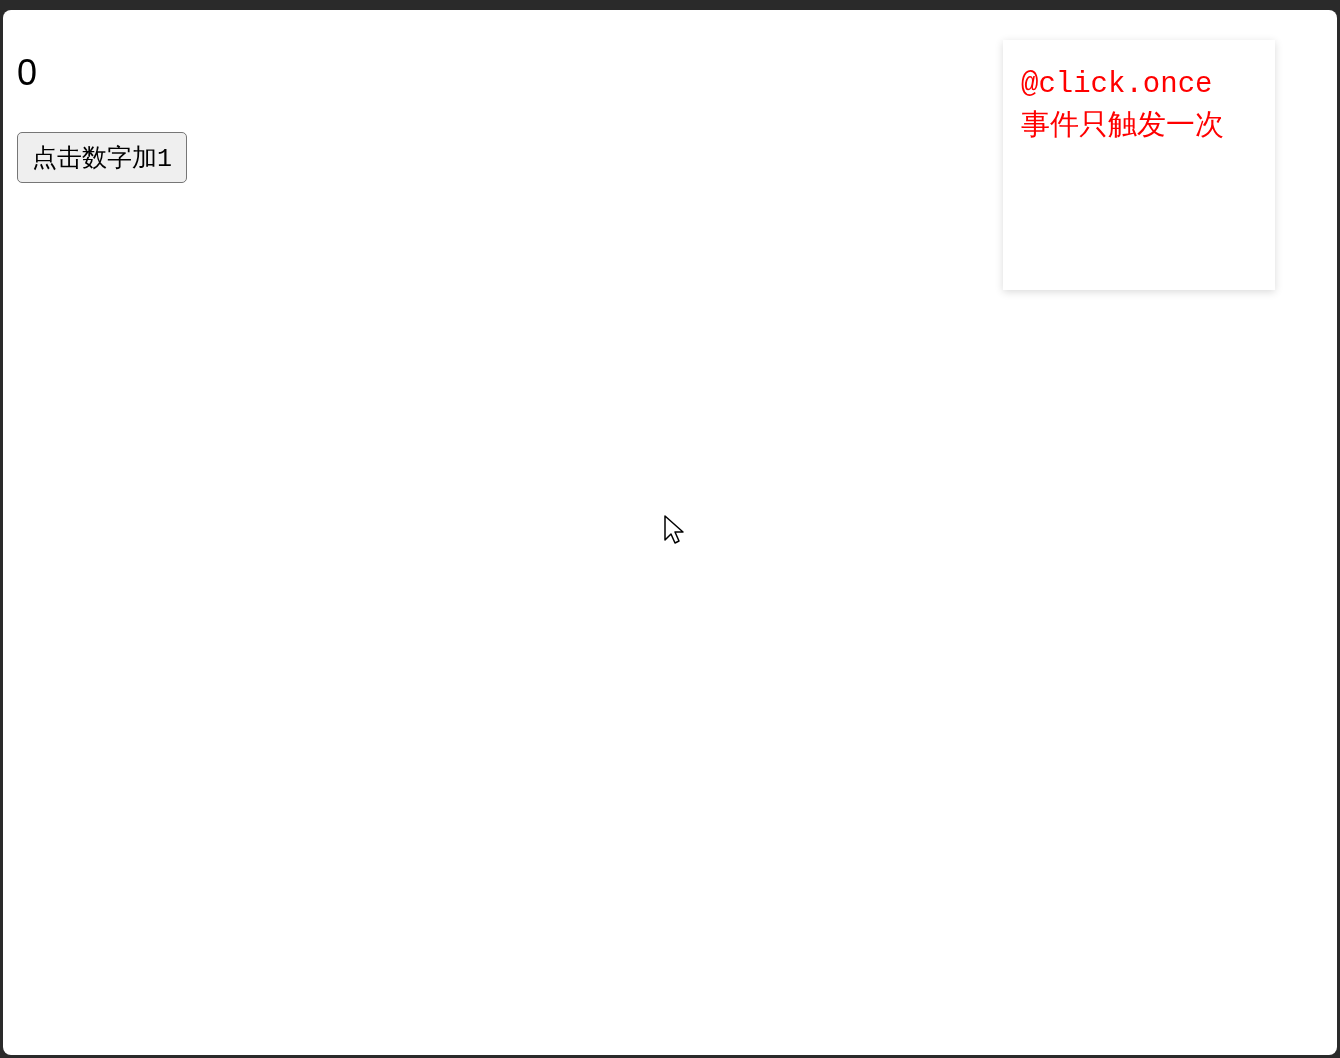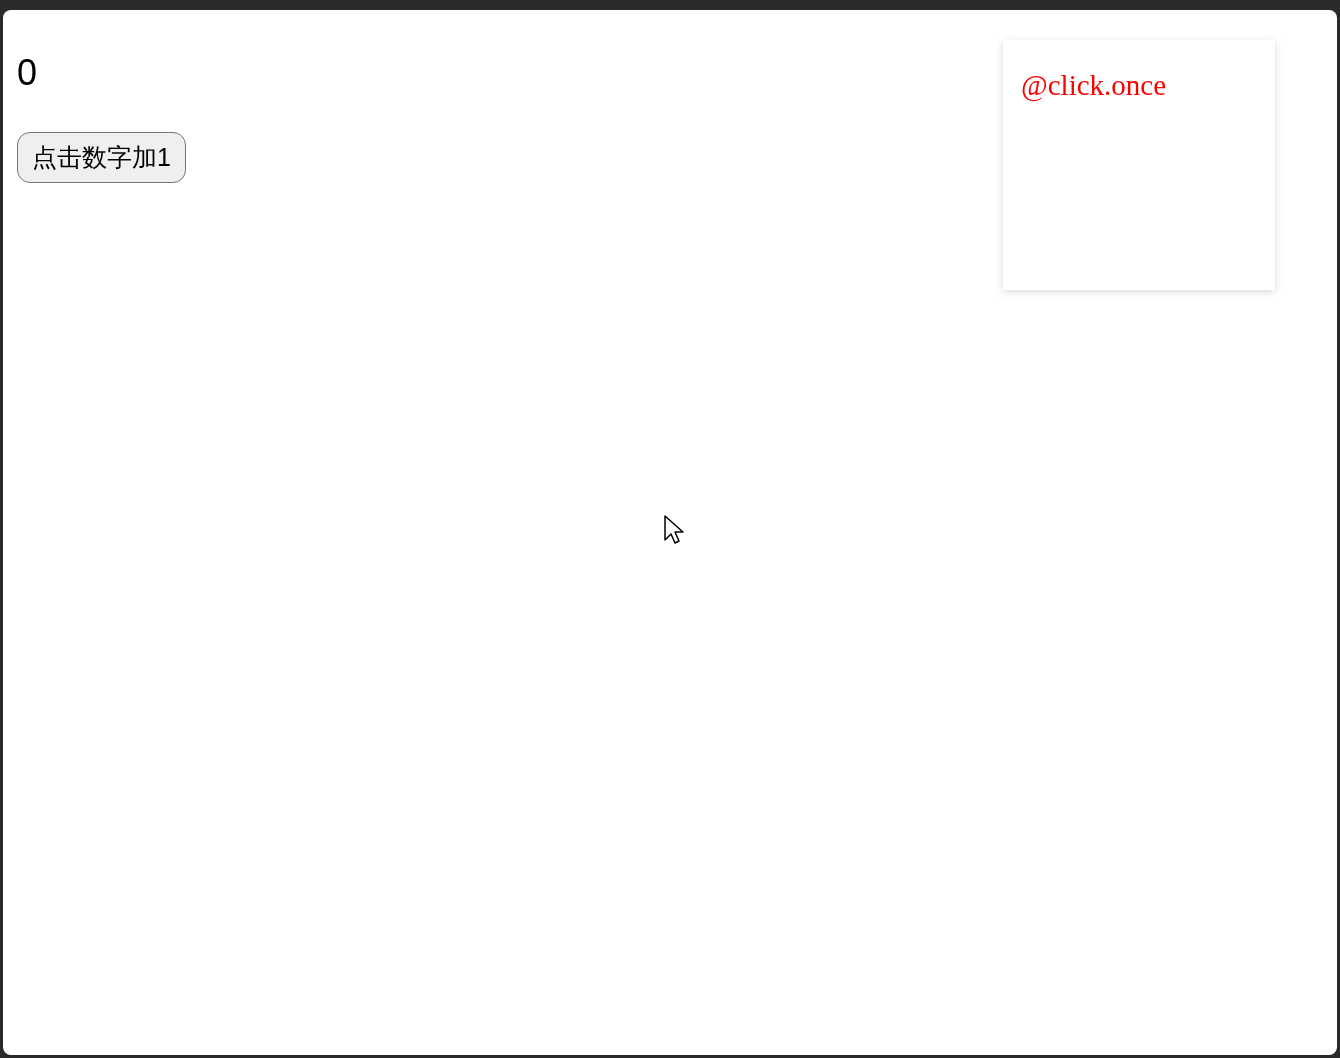--- a/index.html
+++ b/index.html
@@ -32,42 +32,42 @@
       font-size: 36px;
       font-weight: normal;
       color: #000;
       margin-bottom: 38px;
       font-family: Arial, sans-serif;
     }
     .btn {
       display: block;
       background: #efefef;
       border: 1px solid #767676;
-      border-radius: 13px;
+      border-radius: 5px;
       padding: 8px 14px;
       font-size: 25px;
-      font-family: Liberation Sans, sans-serif;
+      font-family: Liberation Mono, monospace;
       color: #000;
       cursor: pointer;
     }
     .annotation-box {
       position: absolute;
       top: 30px;
       right: 62px;
       width: 272px;
       height: 250px;
       background: #ffffff;
       box-shadow: 0 2px 8px rgba(0,0,0,0.15);
       padding: 24px 18px;
     }
     .annotation-text {
       color: #ff0000;
       font-size: 29px;
       line-height: 1.45;
-      font-family: Liberation Serif, serif;
+      font-family: Liberation Mono, monospace;
     }
     .cursor-icon {
       position: absolute;
       top: 504px;
       left: 660px;
       width: 24px;
       height: 32px;
       pointer-events: none;
     }
   </style>
@@ -78,20 +78,21 @@
   <div class="content-area">
 
     <h2 class="counter-value">0</h2>
 
     <button class="btn">点击数字加1</button>
 
 
     <div class="annotation-box">
       <div class="annotation-text">
         <div>@click.once</div>
+        <div>事件只触发一次</div>
       </div>
     </div>
 
     <svg class="cursor-icon" viewBox="0 0 24 32">
       <path d="M 2 2 L 2 26 L 8 20 L 12 29 L 16 27 L 12 18 L 20 18 Z" fill="none" stroke="#000" stroke-width="1.5" stroke-linejoin="round"></path>
     </svg>
 
   </div>
 </div>
 

